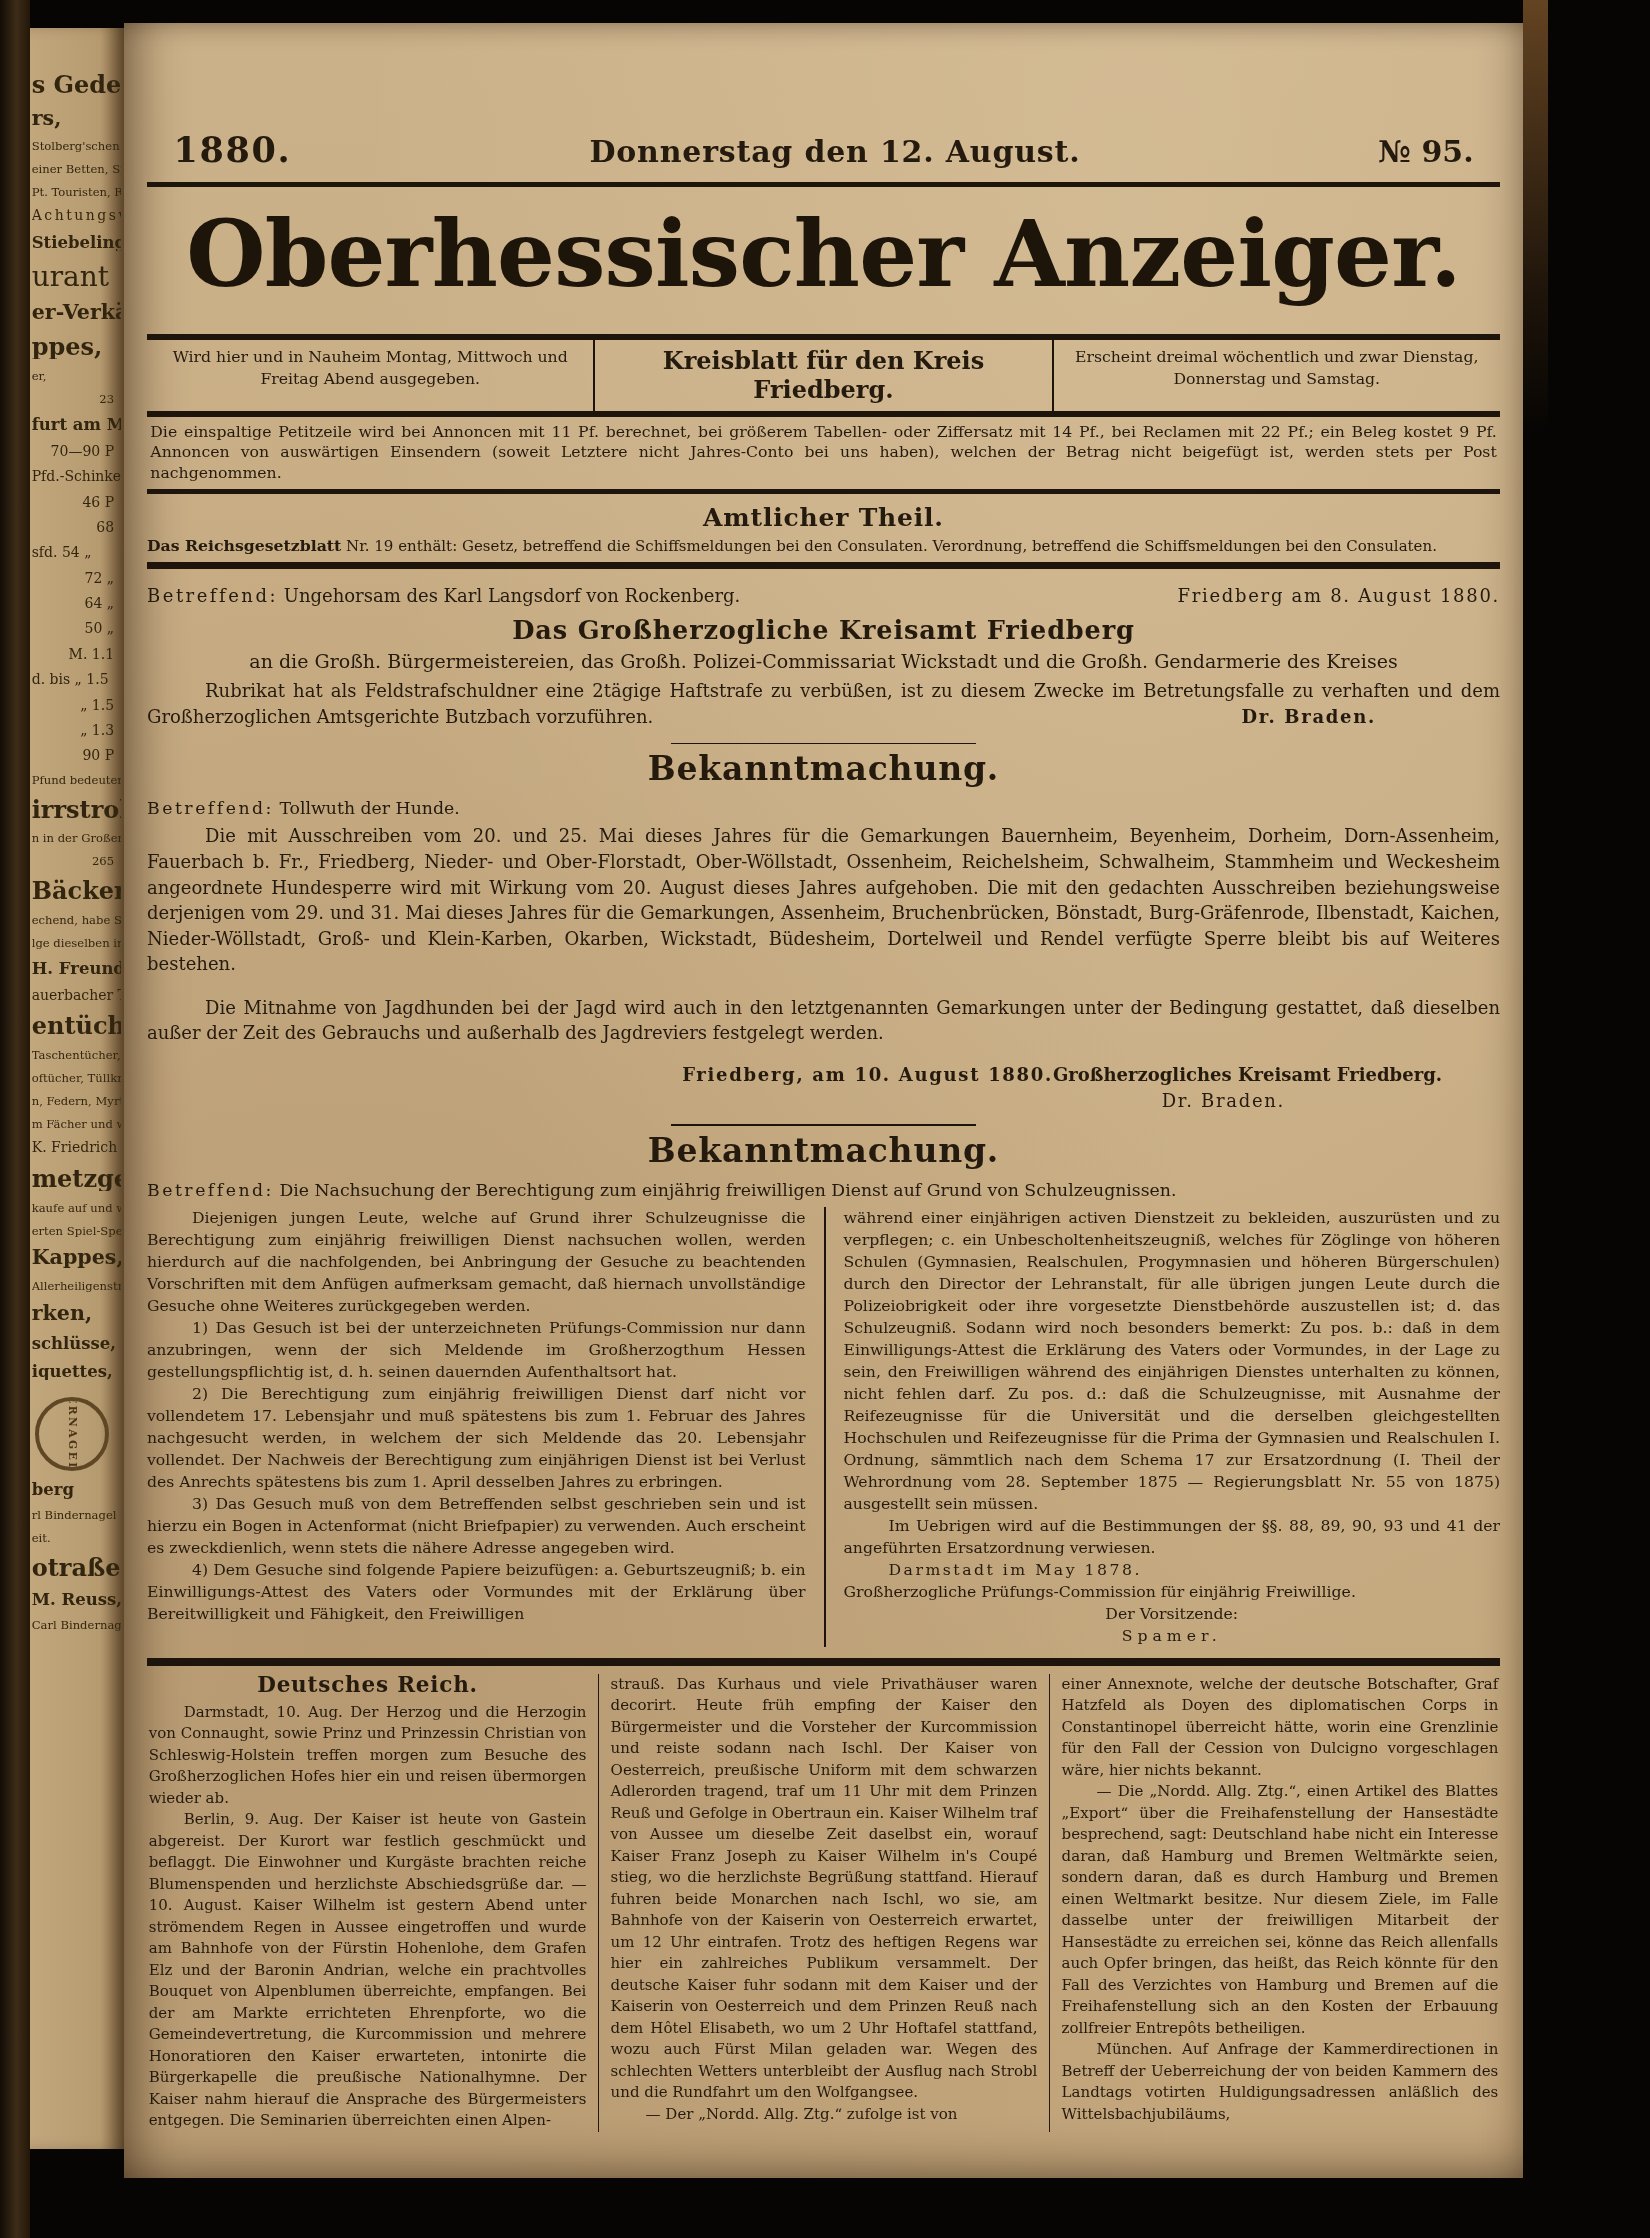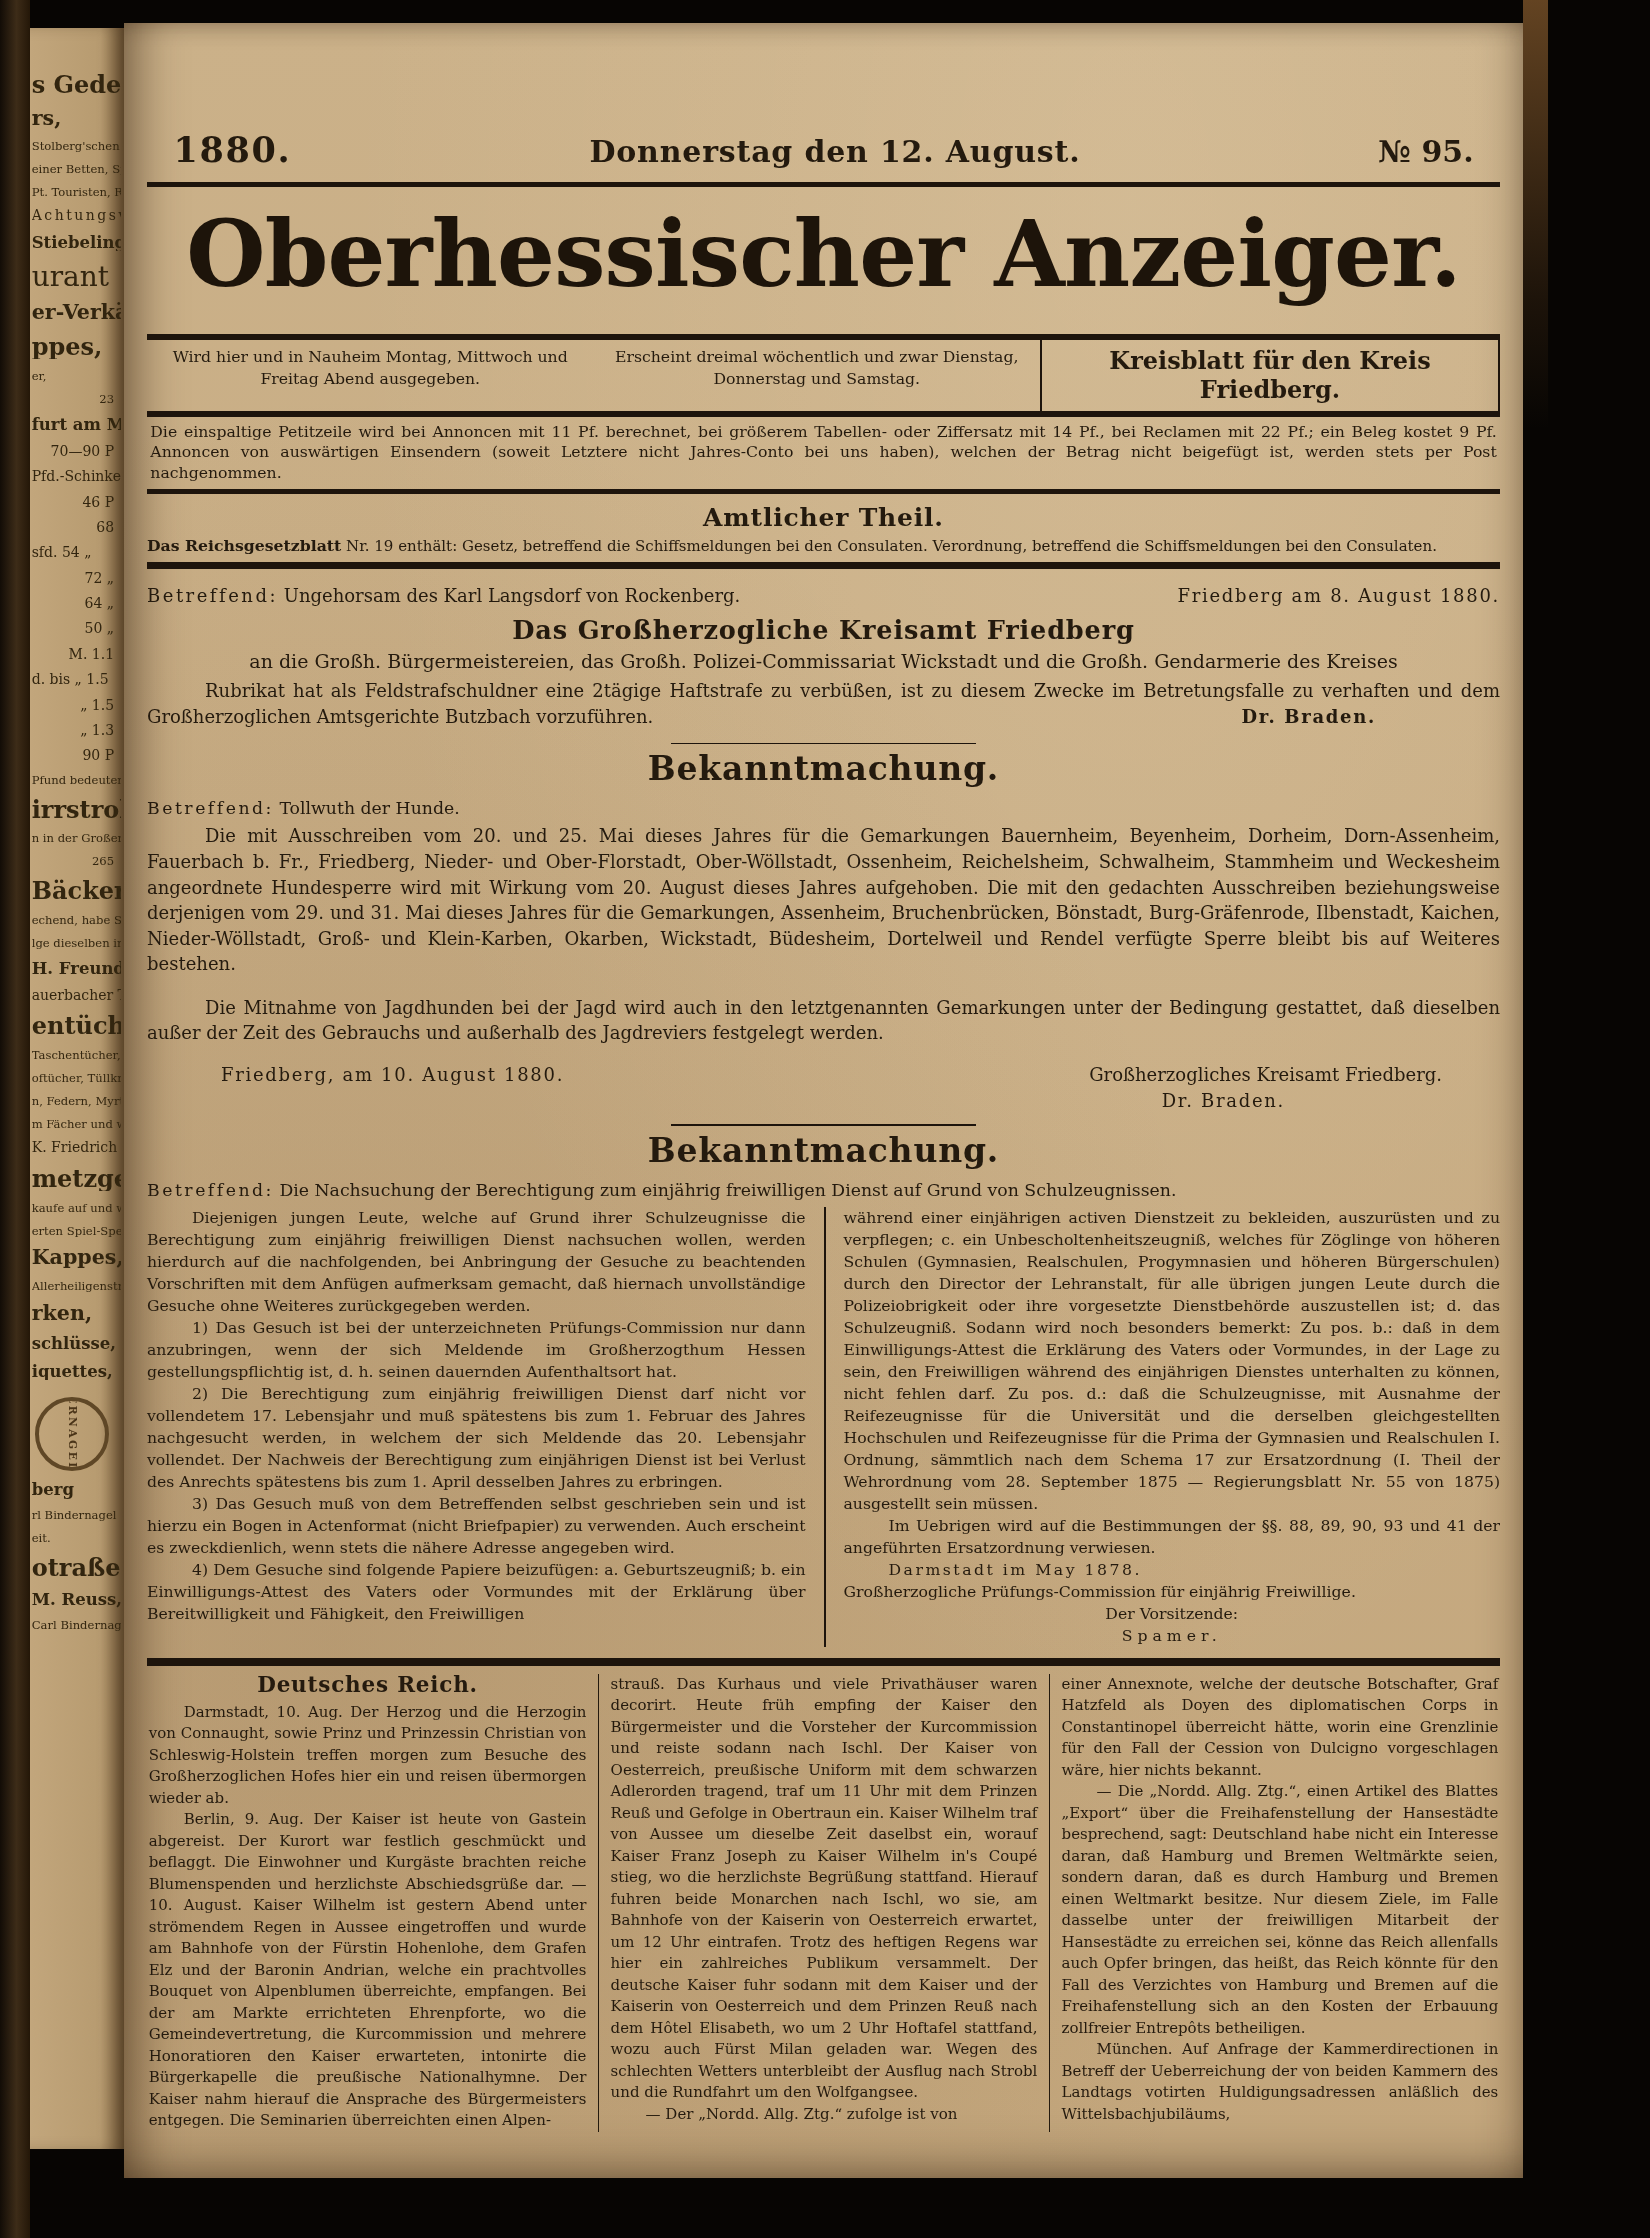--- a/index.html
+++ b/index.html
@@ -94,21 +94,21 @@
   .n1-heading{text-align:center;font-size:25.6px;font-weight:bold;margin-top:8.3px;letter-spacing:0.8px;}
   .n1-sub{text-align:center;font-size:19px;margin-top:5px;}
   .body-text{font-size:18px;line-height:25.6px;text-align:justify;}
   .n1-body{margin-top:6.6px;text-indent:58px;position:relative;}
   .n1-sig{position:absolute;right:124px;bottom:0;font-weight:bold;letter-spacing:1.7px;}
   
   .bek-title{text-align:center;font-size:33px;font-weight:bold;margin-top:5px;letter-spacing:0.8px;}
   .betreffend-line{font-size:17.3px;margin-top:10px;}
   .bek1-p{margin-top:5px;text-indent:58px;}
   .bek1-p2{text-indent:58px;}
-  .bek1-footer{display:flex;justify-content:space-between;margin-top:3.3px;font-size:18px;}
+  .bek1-footer{display:flex;justify-content:flex-end;margin-top:3.3px;font-size:18px;font-weight:bold;}
   .bek1-dateline{margin-left:74px;letter-spacing:1.7px;}
   .bek1-sigorg{margin-right:58px;}
   .bek1-sig2{text-align:right;padding-right:215px;font-size:18px;margin-top:5px;letter-spacing:1.7px;}
   
   .bek2-cols{display:flex;margin-top:6.6px;}
   .bek2-col{flex:1 1 50%;font-size:15.7px;line-height:22px;text-align:justify;}
   .bek2-col.left{padding-right:18px;}
   .bek2-col.right{border-left:2.5px solid var(--rule);padding-left:18px;}
   .bek2-col p{margin:0 0 0;text-indent:45px;}
   .bek2-col p.cont{text-indent:0;}
@@ -201,22 +201,22 @@
   </div>
 
   <div class="thick-rule rule-1"></div>
 
   <div class="masthead">Oberhessischer Anzeiger.</div>
 
   <div class="thick-rule rule-2"></div>
 
   <div class="infobar">
     <div class="cell ib-left">Wird hier und in Nauheim Montag, Mittwoch und Freitag Abend ausgegeben.</div>
+    <div class="cell ib-center">Kreisblatt für den Kreis Friedberg.</div>
     <div class="cell ib-right">Erscheint dreimal wöchentlich und zwar Dienstag, Donnerstag und Samstag.</div>
-    <div class="cell ib-center">Kreisblatt für den Kreis Friedberg.</div>
   </div>
 
   <div class="thick-rule rule-3"></div>
 
   <div class="pricing">Die einspaltige Petitzeile wird bei Annoncen mit 11 Pf. berechnet, bei größerem Tabellen- oder Ziffersatz mit 14 Pf., bei Reclamen mit 22 Pf.; ein Beleg kostet 9 Pf. Annoncen von auswärtigen Einsendern (soweit Letztere nicht Jahres-Conto bei uns haben), welchen der Betrag nicht beigefügt ist, werden stets per Post nachgenommen.</div>
 
   <div class="thick-rule rule-4"></div>
 
   <div class="official-title">Amtlicher Theil.</div>
   <div class="official-lead"><b>Das Reichsgesetzblatt</b><span> Nr. 19 enthält: Gesetz, betreffend die Schiffsmeldungen bei den Consulaten.  Verordnung, betreffend die Schiffsmeldungen bei den Consulaten.</span></div>

